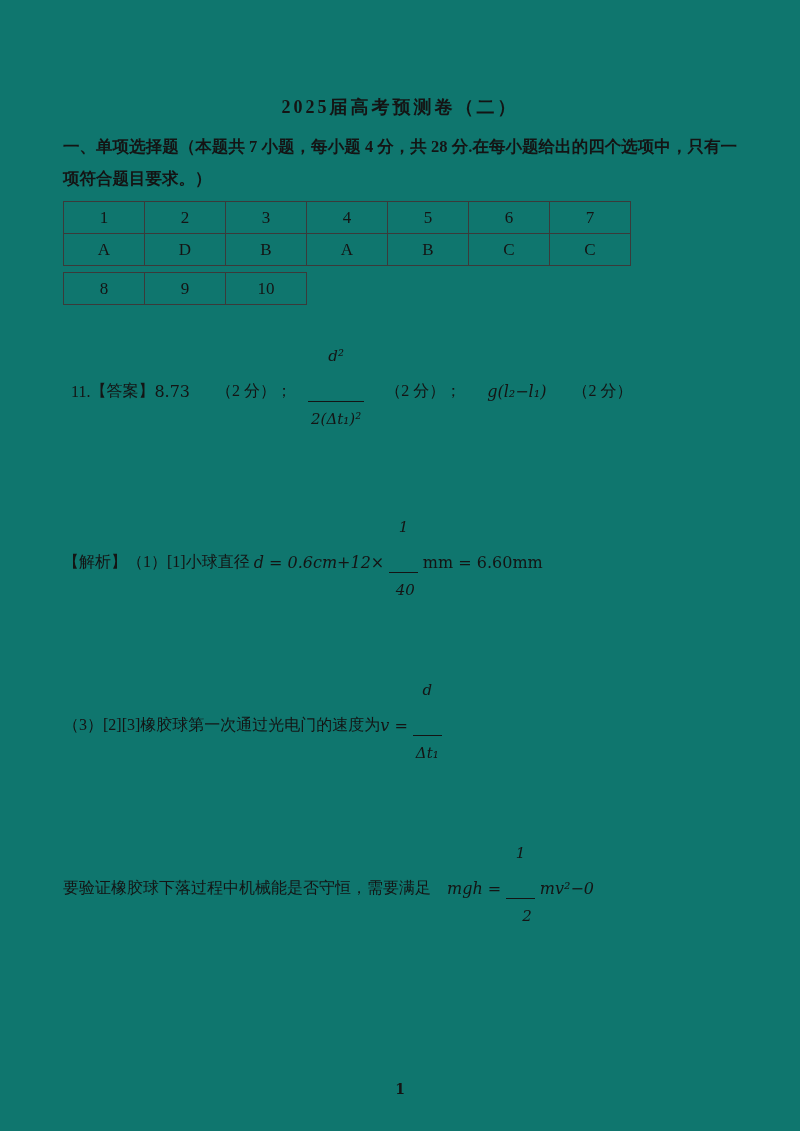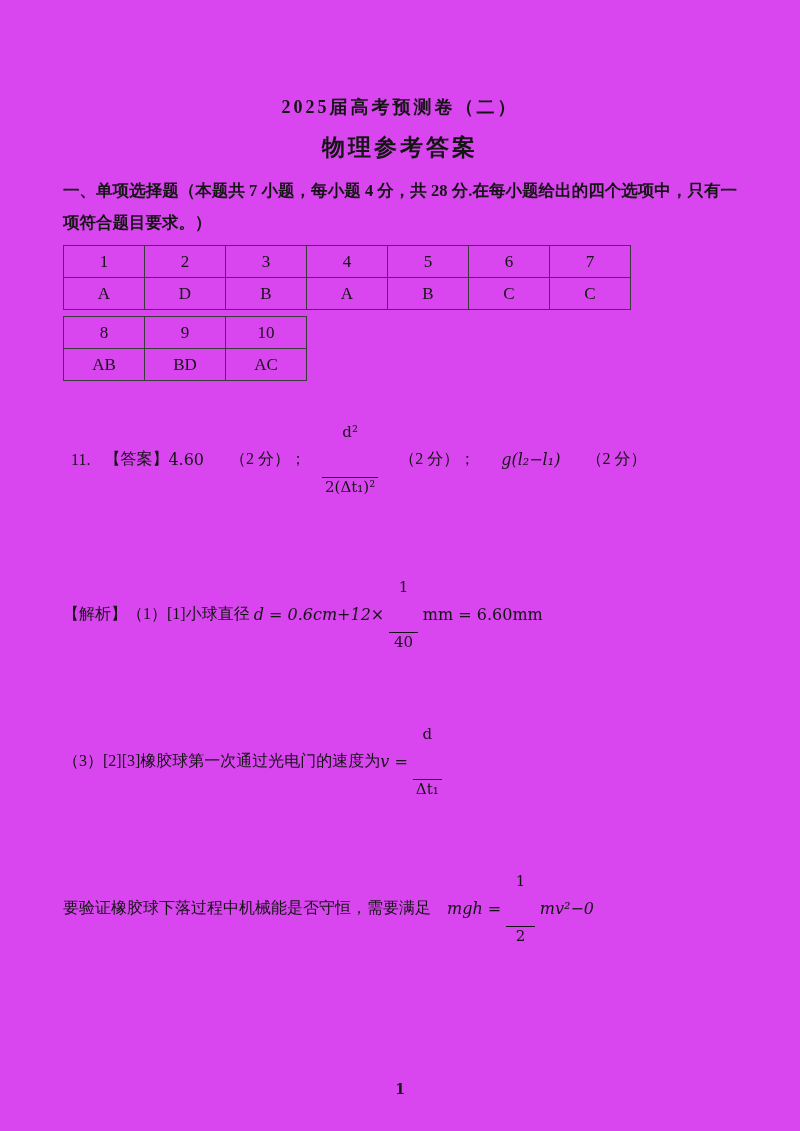--- a/index.html
+++ b/index.html
@@ -1,20 +1,20 @@
 <!DOCTYPE html>
 <html><head>
 <meta charset="utf-8">
 <style>
   html,body{margin:0;padding:0;background:#ffffff;}
   .page{
     position:relative;
     width:800px;height:1131px;
     margin:0 auto;
-    background:#d946ef;
+    background:#0f766e;
     color:#141414;
     font-family:"Liberation Serif","DejaVu Serif",serif;
     font-size:16px;
     box-sizing:border-box;
     padding:96px 63px 0 63px;
     overflow:hidden;
   }
   .doc-title{
     text-align:center;
     font-size:18px;
@@ -53,34 +53,35 @@
   }
   .fline{
     margin-top:0;
     min-height:52px;
     display:flex;
     align-items:center;
     flex-wrap:nowrap;
     white-space:pre;
   }
   .blabel{font-weight:normal;}
-  .qnum{margin-right:14px;padding-left:8px;}
+  .qnum{padding-left:8px;}
   .math{font-family:"DejaVu Serif",serif;}
   .mathit{font-family:"DejaVu Serif",serif;font-style:italic;}
   .frac{
     display:inline-block;
     text-align:center;
     vertical-align:middle;
     font-family:"DejaVu Serif",serif;
+    font-style:italic;
     font-size:15px;
     line-height:1.2;
     margin:0 5px;
   }
   .frac .num{display:block;padding:0 3px;}
-  .frac .den{display:block;border-top:1.2px solid #141414;padding:0 3px;}
+  .frac .den{display:block;border-top:1.2px solid #141414;padding:8px 3px;text-align:right;}
   .sp-l{margin-left:16px;}
   .sp-l2{margin-left:26px;}
   .mt-sm{margin-top:2px;}
   .mt-md{margin-top:6px;}
   .mt-lg{margin-top:10px;}
   .footer-pagenum{
     position:absolute;
     left:0;right:0;
     bottom:34px;
     text-align:center;
@@ -88,21 +89,20 @@
     font-weight:bold;
     font-family:"DejaVu Serif",serif;
   }
 </style>
 </head>
 <body>
 
 <div class="page">
 
   <div class="doc-title">2025届高考预测卷（二）</div>
-  <div class="doc-subtitle">物理参考答案</div>
 
   <p class="sec-heading">一、单项选择题（本题共 7 小题，每小题 4 分，共 28 分.在每小题给出的四个选项中，只有一项符合题目要求。）</p>
 
   <table class="ans-table">
     <tbody>
       <tr>
         <td>1</td>
         <td>2</td>
         <td>3</td>
         <td>4</td>
@@ -123,33 +123,28 @@
   </table>
 
 
   <table class="ans-table">
     <tbody>
       <tr>
         <td>8</td>
         <td>9</td>
         <td>10</td>
       </tr>
-      <tr>
-        <td>AB</td>
-        <td>BD</td>
-        <td>AC</td>
-      </tr>
     </tbody>
   </table>
 
 
   <div class="fline mt-md">
     <span class="qnum">11.</span>
     <span class="blabel">【答案】</span>
-    <span class="math">4.60</span>
+    <span class="math">8.73</span>
     <span class="sp-l2">（2 分）；</span>
     <span class="frac sp-l">
       <span class="num">d²</span>
       <span class="den">2(Δt₁)²</span>
     </span>
     <span class="sp-l">（2 分）；</span>
     <span class="mathit sp-l2">g(l₂−l₁)</span>
     <span class="sp-l2">（2 分）</span>
   </div>
 

